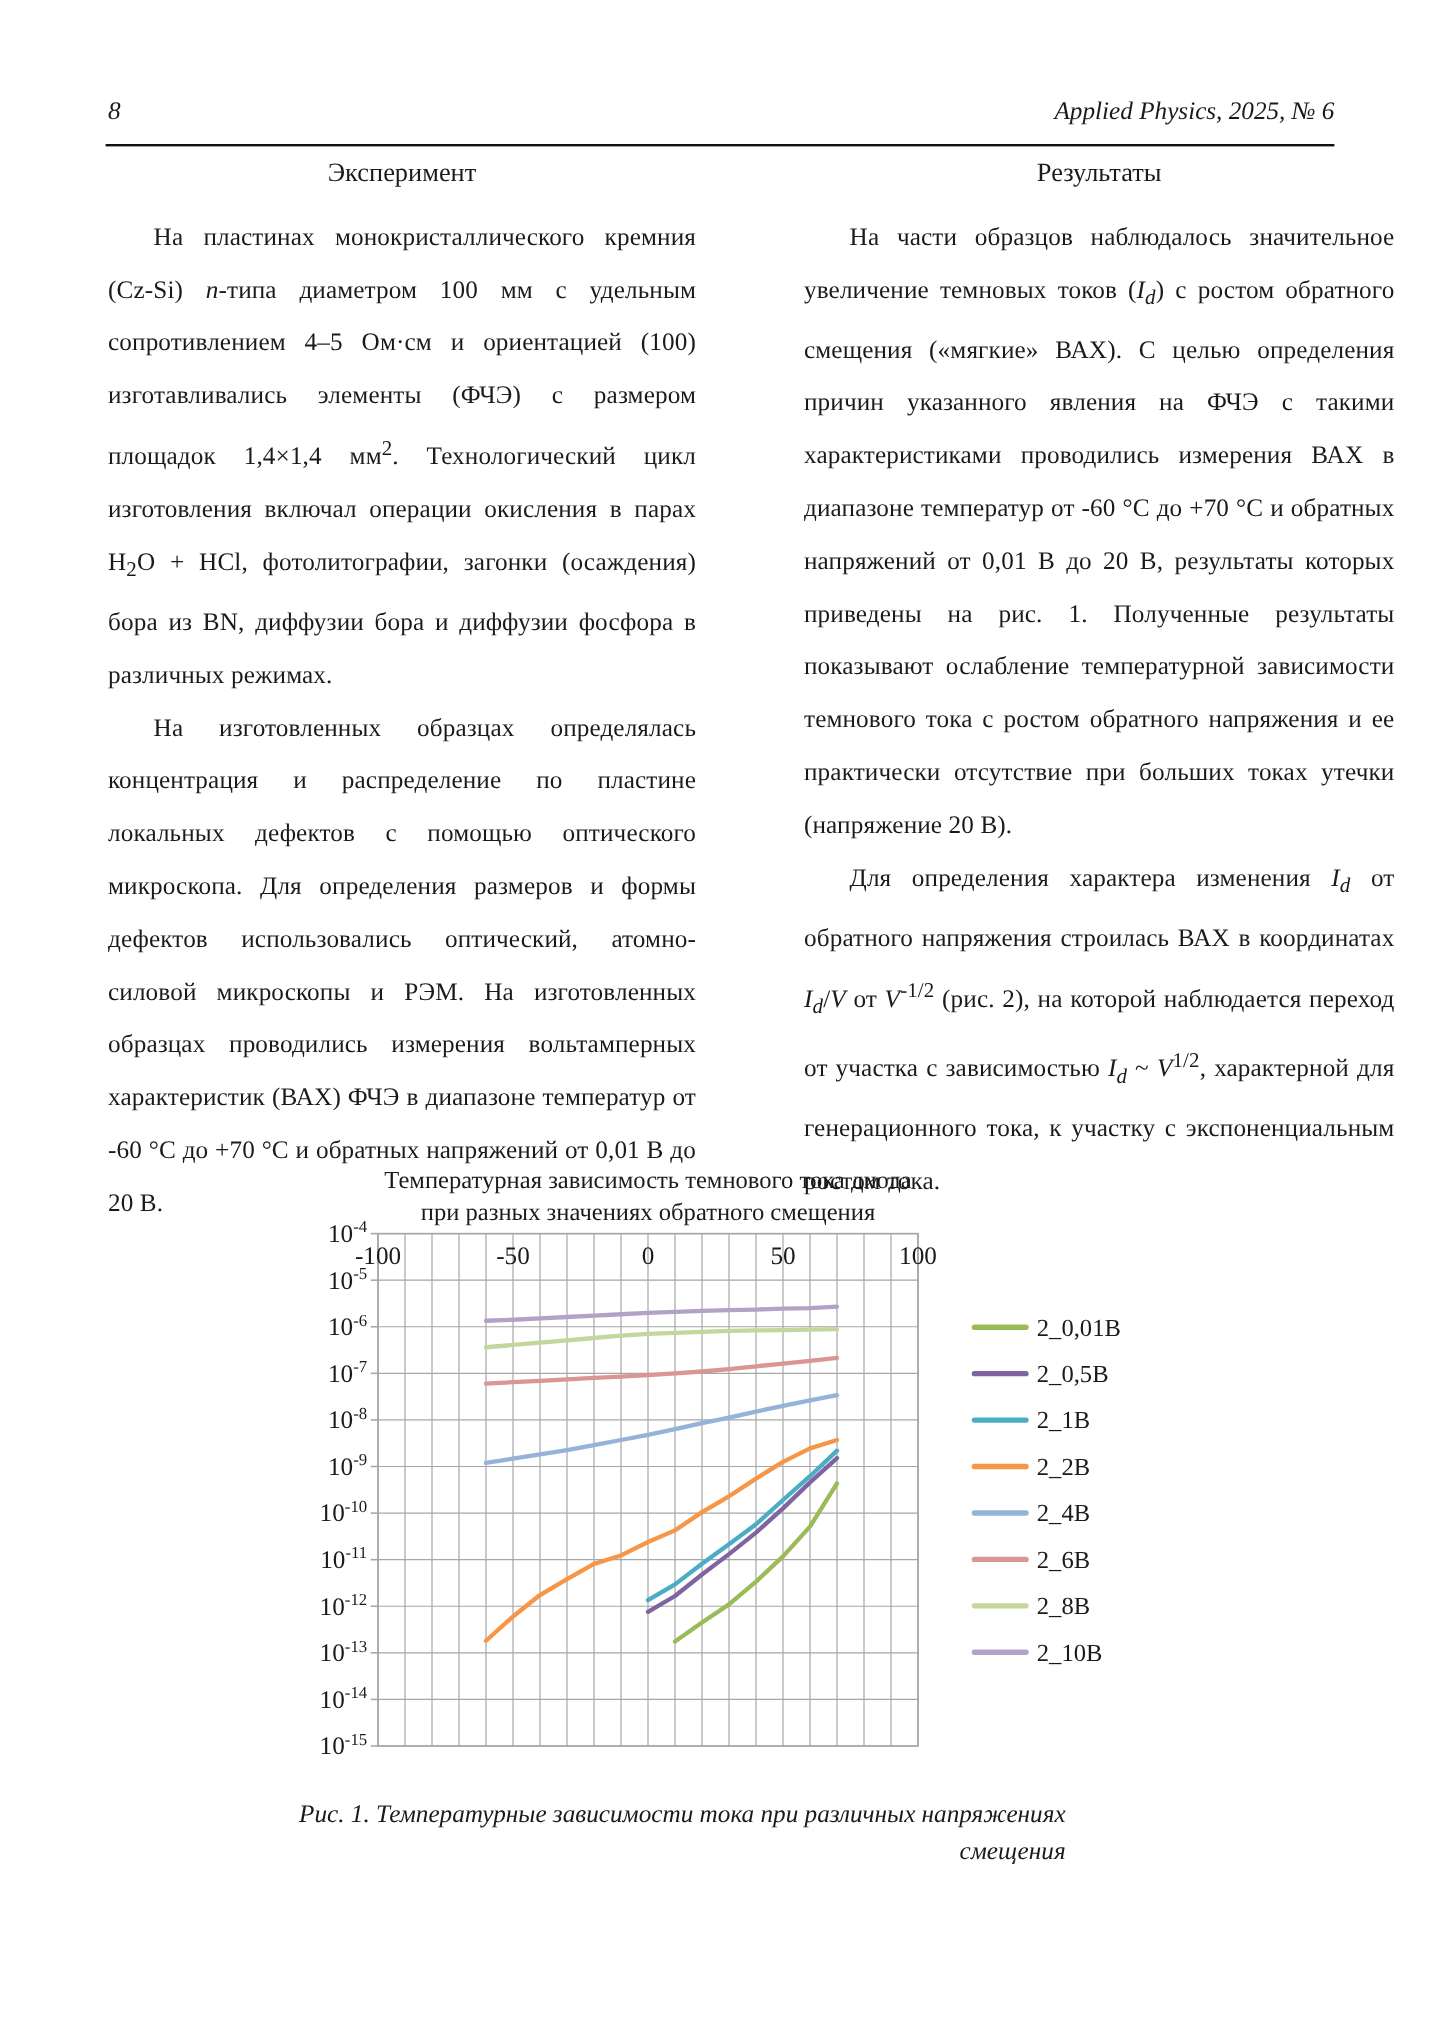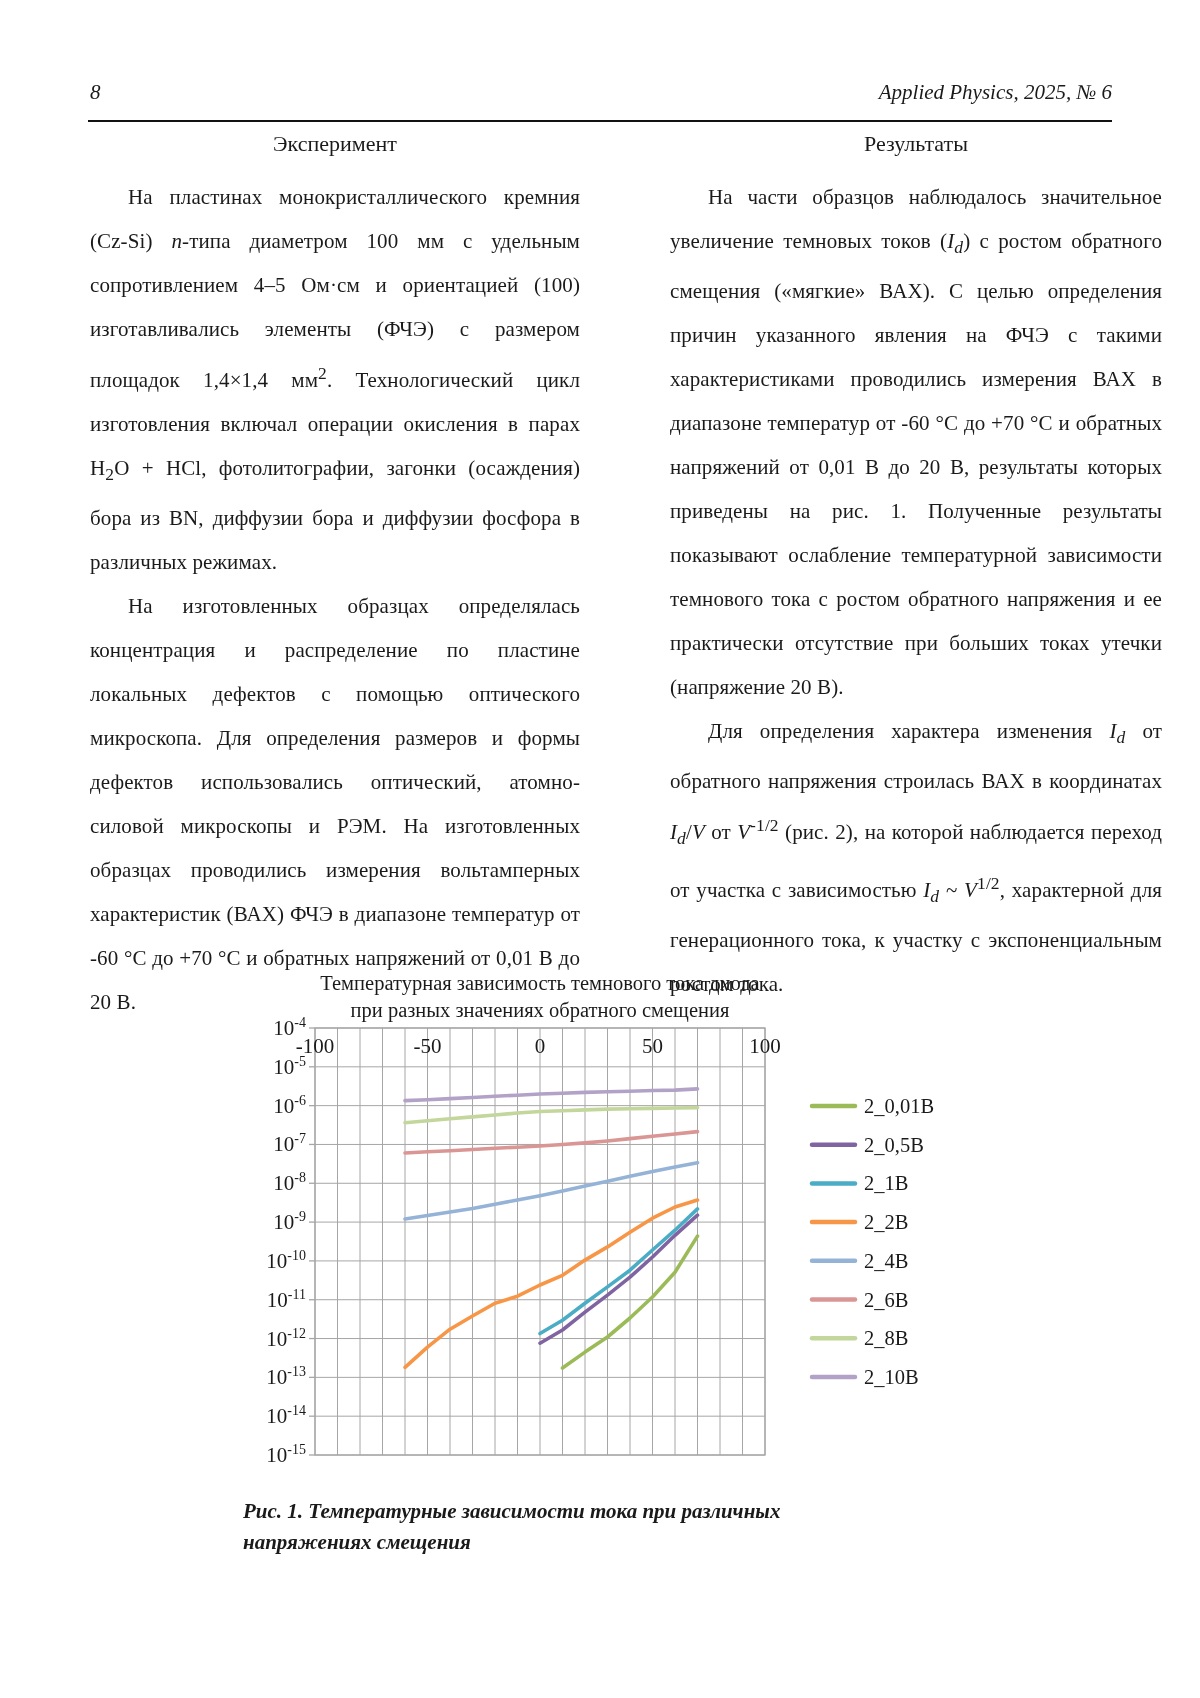--- a/index.html
+++ b/index.html
@@ -17,21 +17,21 @@
   .col h2{
     font-size:22px;font-weight:normal;text-align:center;margin:0 0 18px 0;line-height:26px;
   }
   .col p{
     margin:0;font-size:21px;line-height:44px;text-align:justify;text-indent:38px;
     letter-spacing:0.1px;
   }
   .figure-svg{position:absolute;left:230px;top:930px;}
   .fig-caption{
     position:absolute;left:243px;top:1496px;width:645px;
-    font-size:21px;font-weight:bold;font-style:italic;line-height:31px;text-align:left;
+    font-size:21px;font-weight:normal;font-style:italic;line-height:31px;text-align:right;
   }
   svg text{font-family:"Liberation Serif", serif;}
 </style>
 </head>
 <body>
 
 <div class="page-header-left">8</div>
 <div class="page-header-right">Applied Physics, 2025, № 6</div>
 <div class="header-rule"></div>
 

